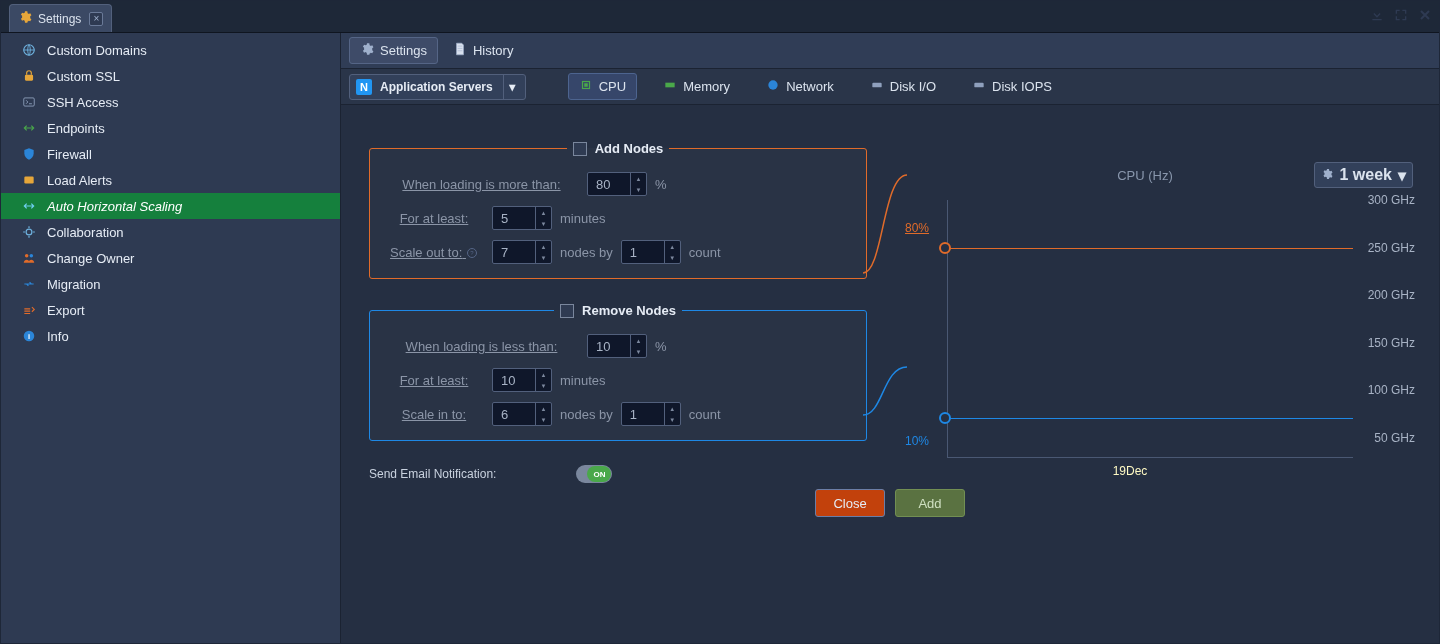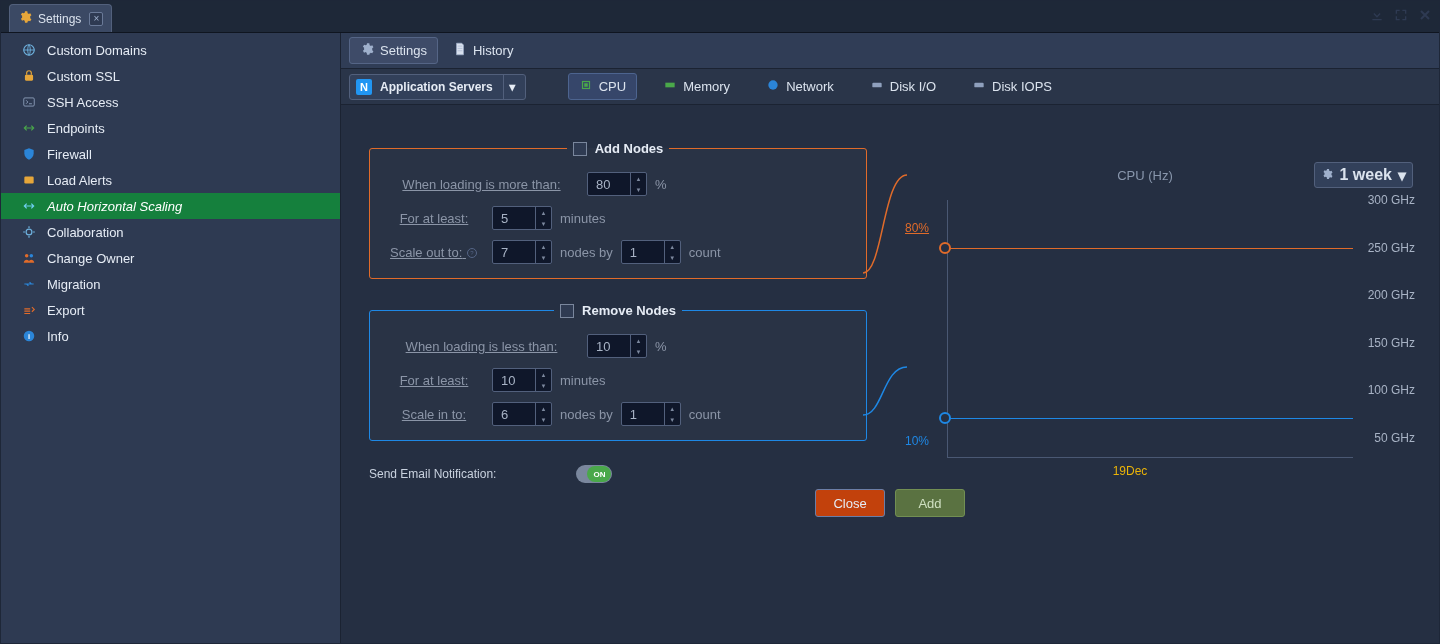--- a/index.html
+++ b/index.html
@@ -300,21 +300,21 @@
   .chart .ylabel {
     position: absolute;
     right: -62px;
     color: #a8b3c5;
     font-size: 12px;
     transform: translateY(-50%);
   }
   .chart .xlabel {
     position: absolute;
     bottom: 2px;
-    color: #eab308;
+    color: #fef9c3;
     font-size: 12px;
     transform: translateX(-50%);
   }
   .chart .threshold {
     position: absolute;
     height: 0;
     left: 38px; right: 0;
   }
   .chart .threshold.hi { border-top: 1px solid #e06b2a; }
   .chart .threshold.lo { border-top: 1px solid #1e88e5; }

